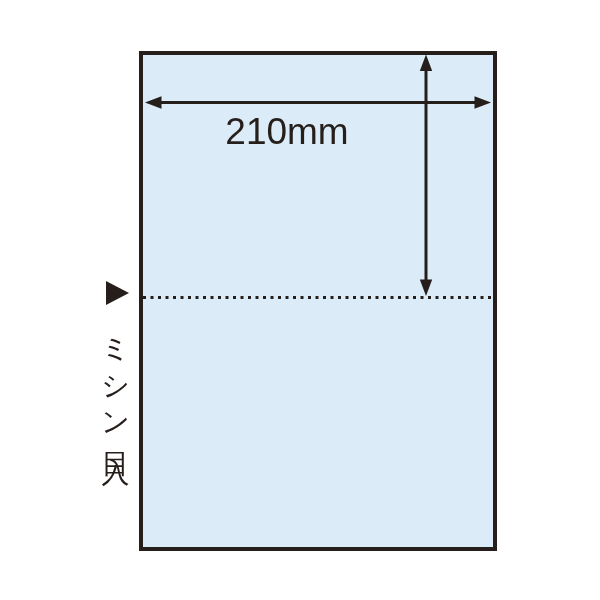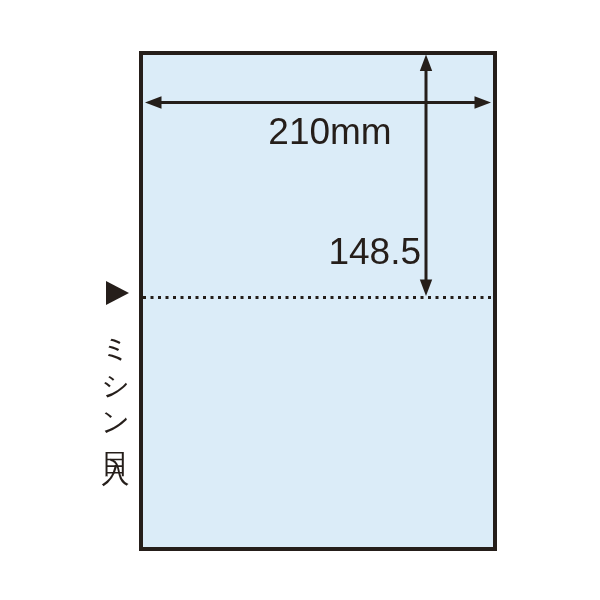--- a/index.html
+++ b/index.html
@@ -31,21 +31,20 @@
   }
   .overlay .ln{stroke:var(--ink);stroke-width:3;}
   .overlay .fl{fill:var(--ink);}
   .overlay .dotted{stroke:var(--ink);stroke-width:3;stroke-dasharray:3 4.5;}
   .dim-label{
     position:absolute;
     font-size:37px;
     line-height:29px;
     white-space:pre;
     color:var(--ink);
-    margin-left:43px;
   }
   #width-label{
     left:287px;top:117px;
     transform:translateX(-50%);
   }
   #height-label{
     right:179px;top:179px;
     text-align:right;
   }
   #perf-label{
@@ -81,18 +80,17 @@
     </g>
 
     <line class="dotted" x1="143" y1="297.5" x2="493" y2="297.5"></line>
 
     <polygon class="fl" points="106,281 129,293 106,305"></polygon>
   </svg>
 
   <div class="dim-label" id="width-label">210mm</div>
 
   <div class="dim-label" id="height-label">
-    <div>148.5</div>
   </div>
 
   <div id="perf-label">ミシン目入</div>
 
 </div>
 
 </body></html>

